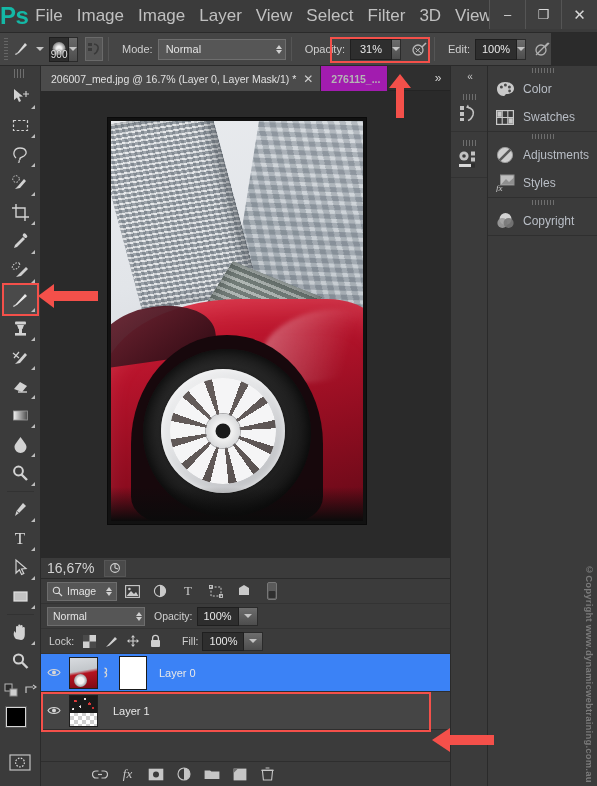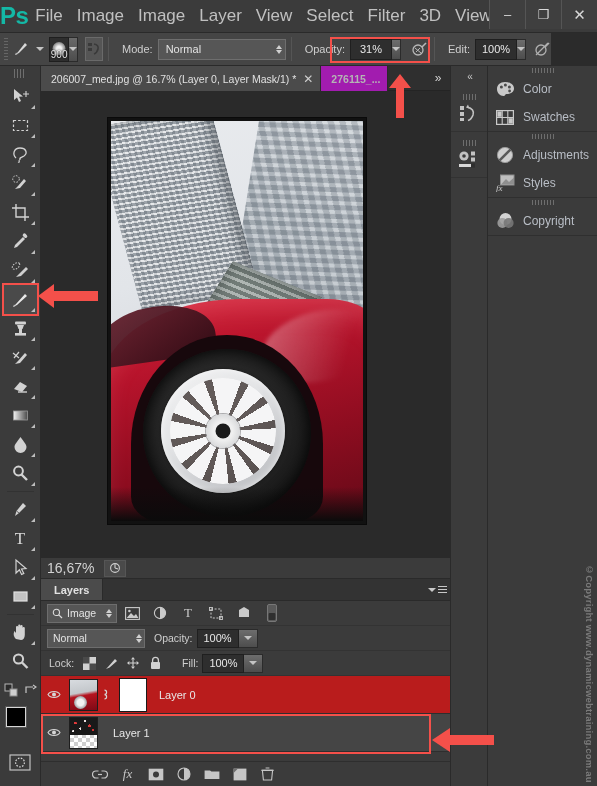--- a/index.html
+++ b/index.html
@@ -419,21 +419,21 @@
     display: flex; align-items: center; justify-content: center;
   }
   
   #layer-list { position: relative; }
   .layer-row {
     display: flex; align-items: center;
     height: 38px;
     border-bottom: 1px solid #2e2e2e;
     background: #454545;
   }
-  .layer-row.selected { background: #b91c1c; }
+  .layer-row.selected { background: #3b82f6; }
   .eye-cell {
     width: 26px; display: flex; align-items: center; justify-content: center;
   }
   .thumb {
     width: 29px; height: 32px;
     border: 1px solid #1e1e1e;
     margin-left: 2px;
     overflow: hidden; position: relative;
     background: #2a2a2a;
   }
@@ -867,27 +867,20 @@
   <span id="zoom-value">16,67%</span>
   <div id="status-doc-icon">
     <svg width="13" height="12" viewBox="0 0 13 12">
       <circle cx="6" cy="6" r="4.4" fill="none" stroke="#cfcfcf" stroke-width="1.1"></circle>
       <path d="M6 6 L6 2.2 M6 6 L9 7" stroke="#cfcfcf" stroke-width="1.1"></path>
     </svg>
   </div>
 </div>
 
 <div id="layers-panel">
-  <div id="layers-tabrow">
-    <div id="layers-tab">Layers</div>
-    <div id="panel-menu-btn">
-      <div style="width:0;height:0;border-left:4px solid transparent;border-right:4px solid transparent;border-top:4px solid #c8c8c8;"></div>
-      <div style="width:9px;height:7px;background-image:repeating-linear-gradient(to bottom,#c8c8c8 0 1px,transparent 1px 3px);"></div>
-    </div>
-  </div>
 
   <div class="row" id="filter-row">
     <div class="kind-select">
       <svg width="11" height="11" viewBox="0 0 11 11">
         <circle cx="4.4" cy="4.4" r="3.1" fill="none" stroke="#dcdcdc" stroke-width="1.1"></circle>
         <path d="M6.8 6.8 L10 10" stroke="#dcdcdc" stroke-width="1.2"></path>
       </svg>
       <span style="margin-left:4px">Image</span>
       <span class="stepper" style="margin-left:auto;margin-right:2px">
           <i class="up"></i>

